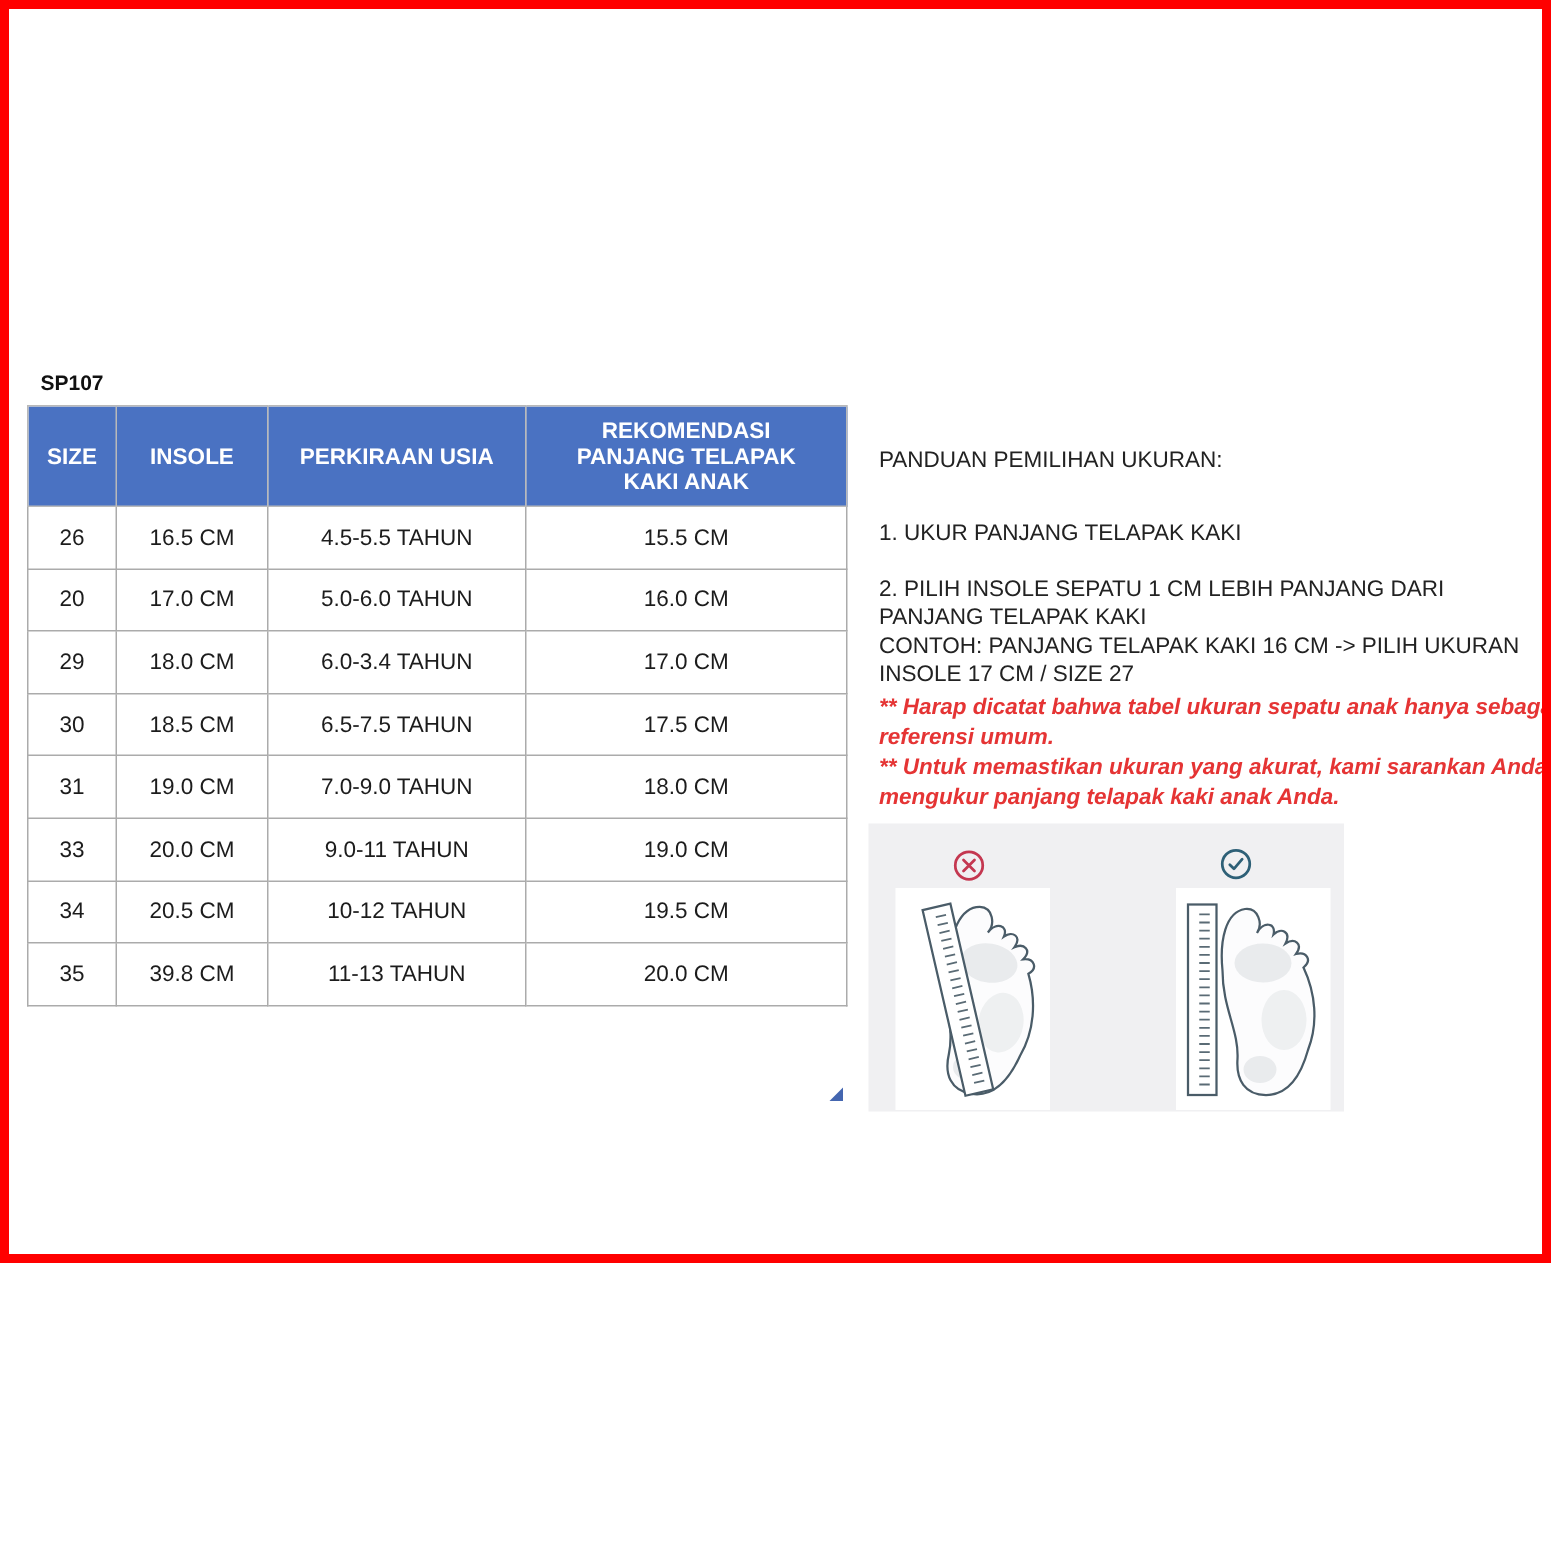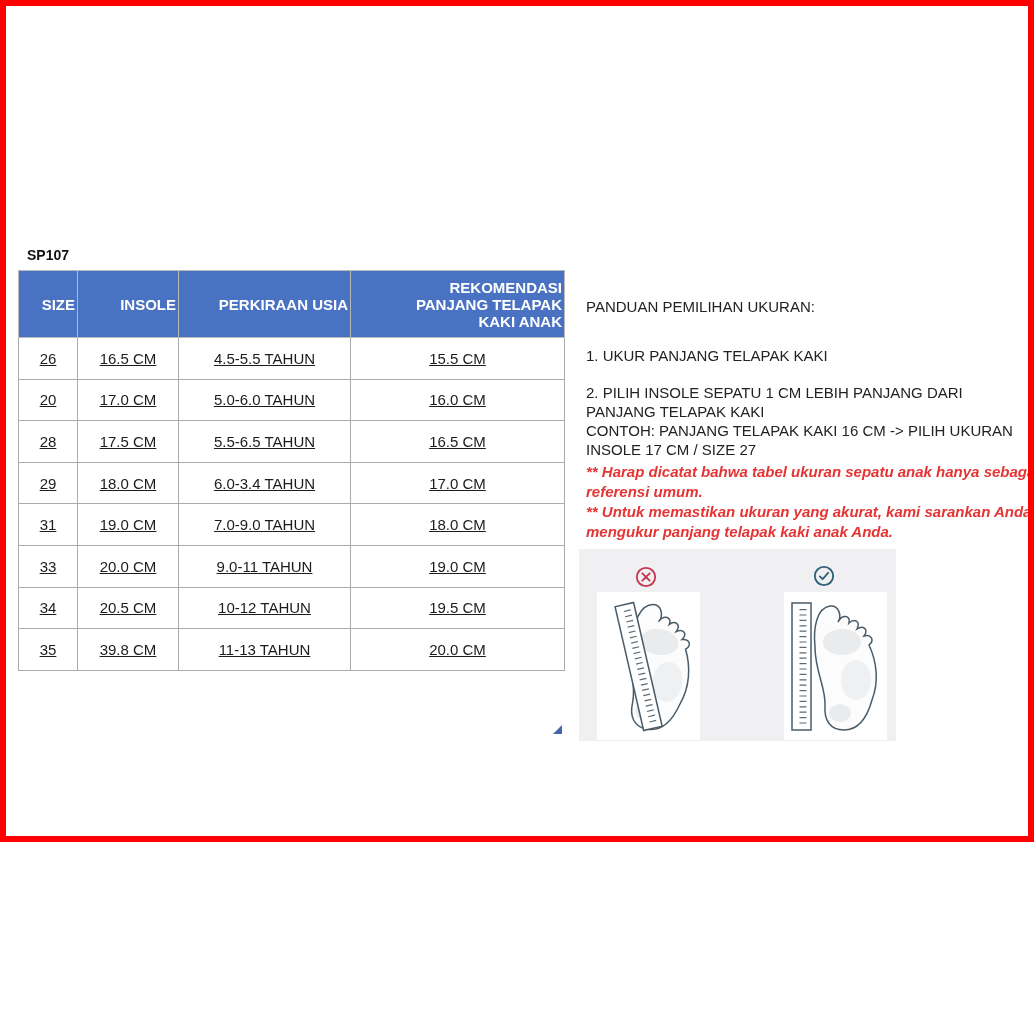--- a/index.html
+++ b/index.html
@@ -18,31 +18,30 @@
   }
   
   .size-table-wrap{position:absolute;left:12px;top:264px;}
   table.size-table{
     border-collapse:collapse;table-layout:fixed;
     width:546px;
   }
   table.size-table th{
     background:#4A72C2;color:#fff;
     font-size:15px;font-weight:bold;
-    height:66px;text-align:right;vertical-align:middle;
+    height:66px;text-align:center;vertical-align:middle;
     border:1px solid #b9b9b9;
     white-space:pre-line;line-height:17px;
     padding:0 2px;
   }
   table.size-table td{
     height:38.6px;text-align:center;vertical-align:middle;
     font-size:15px;color:#1c1c1c;
     border:1px solid #ababab;
     background:#fff;
-    text-decoration:underline;
   }
   .resize-handle{
     position:absolute;left:547px;top:719px;width:0;height:0;
     border-left:9px solid transparent;
     border-bottom:9px solid #4466b0;
   }
   
   .guide-title{position:absolute;left:580px;top:292px;width:465px;
     font-size:15px;color:#222;}
   .guide-step1{position:absolute;left:580px;top:341px;width:465px;
@@ -100,30 +99,30 @@
             <td>4.5-5.5 TAHUN</td>
             <td>15.5 CM</td>
           </tr>
           <tr>
             <td>20</td>
             <td>17.0 CM</td>
             <td>5.0-6.0 TAHUN</td>
             <td>16.0 CM</td>
           </tr>
           <tr>
-            <td>28</td>
-            <td>17.5 CM</td>
-            <td>5.5-6.5 TAHUN</td>
-            <td>16.5 CM</td>
-          </tr>
-          <tr>
             <td>29</td>
             <td>18.0 CM</td>
             <td>6.0-3.4 TAHUN</td>
             <td>17.0 CM</td>
+          </tr>
+          <tr>
+            <td>30</td>
+            <td>18.5 CM</td>
+            <td>6.5-7.5 TAHUN</td>
+            <td>17.5 CM</td>
           </tr>
           <tr>
             <td>31</td>
             <td>19.0 CM</td>
             <td>7.0-9.0 TAHUN</td>
             <td>18.0 CM</td>
           </tr>
           <tr>
             <td>33</td>
             <td>20.0 CM</td>

